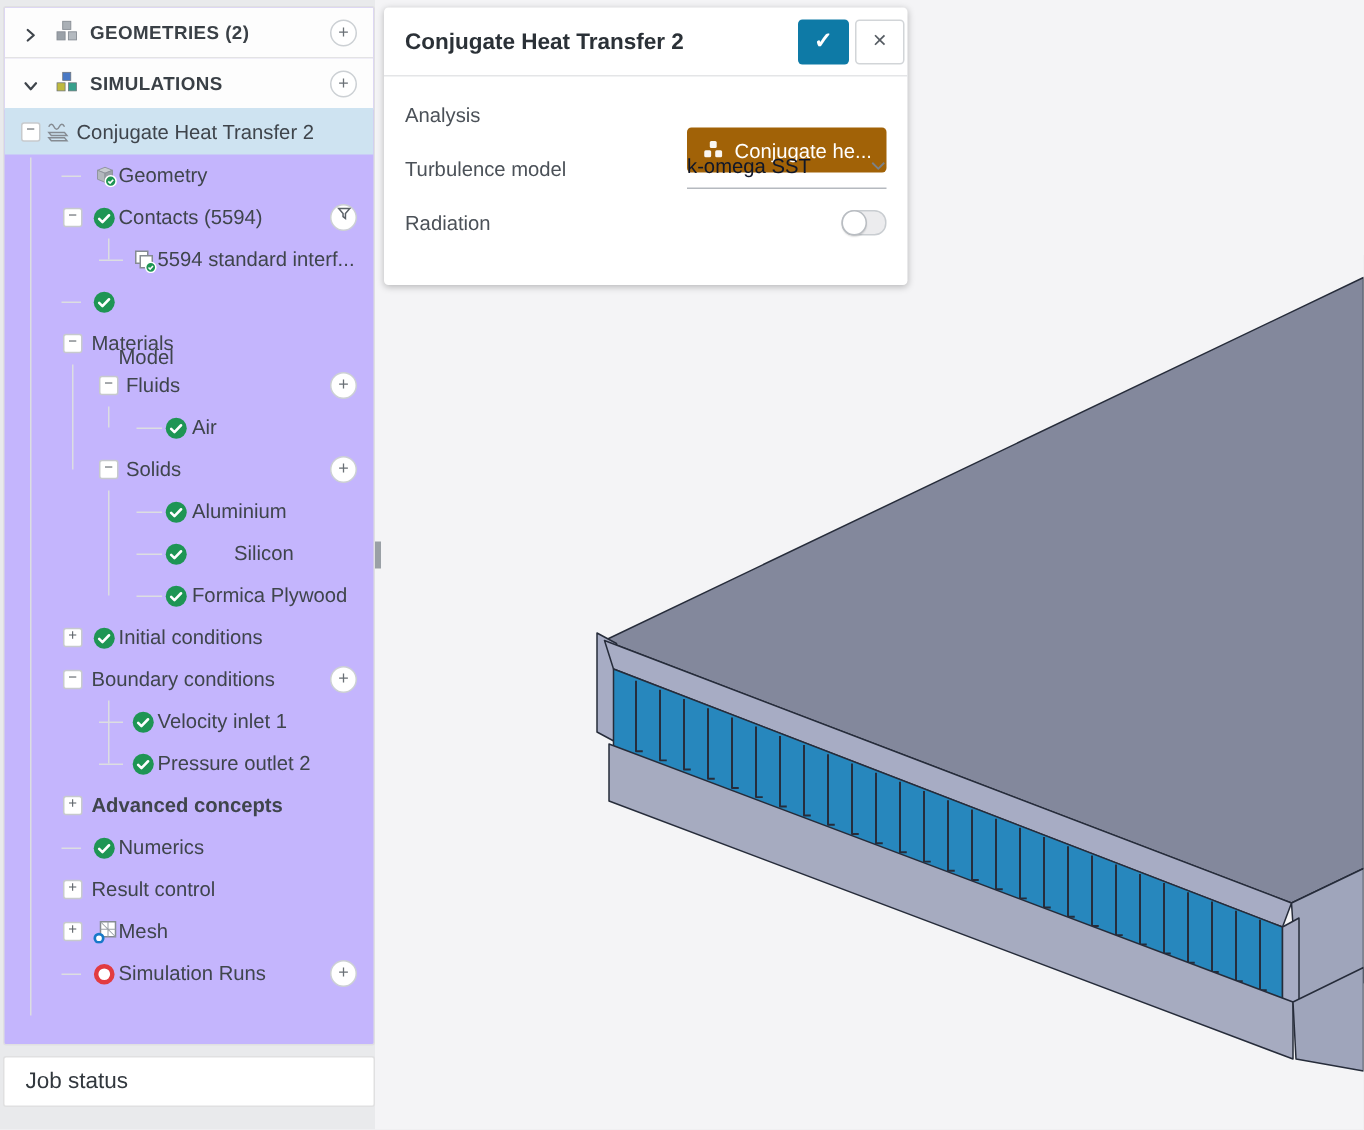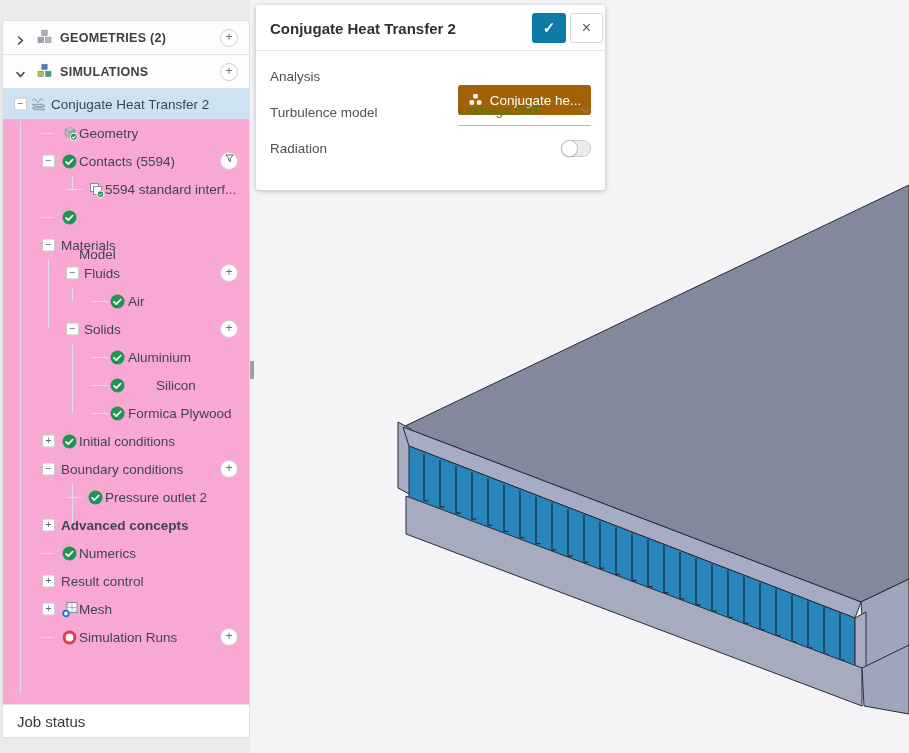--- a/index.html
+++ b/index.html
@@ -6,22 +6,22 @@
   body{
     width:909px;height:753px;position:relative;overflow:hidden;
     background:#e9eaec;
     font-family:"Liberation Sans", sans-serif;
     -webkit-font-smoothing:antialiased;
   }
   
   #scene3d{position:absolute;left:0;top:0;z-index:0;}
   
   .tree-panel{
-    position:absolute;left:2px;top:20px;width:248px;height:693px;
-    background:#f9a8d4;border:1px solid #e0e0e1;box-sizing:border-box;
+    position:absolute;left:2px;top:4px;width:248px;height:693px;
+    background:#c4b5fd;border:1px solid #e0e0e1;box-sizing:border-box;
     border-radius:2px;z-index:2;overflow:hidden;
   }
   .tree-header{position:relative;height:33px;border-bottom:1px solid #e3e3e4;background:#fdfdfd;}
   .tree-header .chev{position:absolute;left:12px;top:11px;width:11px;height:11px;}
   .tree-header .hicon{position:absolute;left:33px;top:8px;}
   .hdr-label{
     position:absolute;left:57px;top:50%;transform:translateY(-50%);
     font-size:12.5px;font-weight:700;color:#3a4046;letter-spacing:.3px;
   }
   .circle-btn{
@@ -75,21 +75,21 @@
   .fields{padding:7px 0 24px 0;}
   .frow{position:relative;height:36px;display:flex;align-items:center;
     justify-content:space-between;padding:0 14px;}
   .flabel{font-size:13.5px;color:#4b5158;}
   .analysis-btn{
     width:133px;height:30px;border-radius:3px;display:flex;align-items:center;
     justify-content:center;gap:7px;color:#fff;font-size:13.5px;box-sizing:border-box;
   }
   .select-box{
     width:133px;height:28px;display:flex;align-items:center;justify-content:space-between;
-    border-bottom:1px solid #b5b9bf;font-size:13.5px;color:#4d7c0f;box-sizing:border-box;
+    border-bottom:1px solid #b5b9bf;font-size:13.5px;color:#0f172a;box-sizing:border-box;
     padding-bottom:2px;
   }
   .toggle{
     width:28px;height:15px;border-radius:8px;background:#ececee;
     border:1px solid #c9cdd1;position:relative;box-sizing:content-box;
   }
   .toggle .knob{
     position:absolute;left:-1px;top:-1px;width:15px;height:15px;border-radius:50%;
     background:#fff;border:1px solid #b9bdc2;box-sizing:content-box;
     box-shadow:0 1px 1px rgba(0,0,0,.12);
@@ -347,20 +347,32 @@
       <div class="trow">
         <div class="dash" style="left: 63px; width: 16px;"></div>
         <span class="ticon" style="left: 85px;">
           <span style="display: inline-flex;">
             <svg width="15" height="15">
               <circle cx="7.5" cy="7.5" r="7" fill="#1e9554"></circle>
               <path d="M4.1 7.9l2.2 2.2 4.4-4.6" stroke="#fff" stroke-width="1.7" fill="none" stroke-linecap="round" stroke-linejoin="round"></path>
             </svg>
           </span>
         </span>
+        <span class="tlabel" style="left: 102px;">Velocity inlet 1</span>
+      </div>
+      <div class="trow">
+        <div class="dash" style="left: 63px; width: 16px;"></div>
+        <span class="ticon" style="left: 85px;">
+          <span style="display: inline-flex;">
+            <svg width="15" height="15">
+              <circle cx="7.5" cy="7.5" r="7" fill="#1e9554"></circle>
+              <path d="M4.1 7.9l2.2 2.2 4.4-4.6" stroke="#fff" stroke-width="1.7" fill="none" stroke-linecap="round" stroke-linejoin="round"></path>
+            </svg>
+          </span>
+        </span>
         <span class="tlabel" style="left: 102px;">Pressure outlet 2</span>
       </div>
       <div class="trow">
         <div class="exp" style="left: 39px;">+</div>
         <span class="tlabel" style="left: 58px; font-weight: bold;">Advanced concepts</span>
       </div>
       <div class="trow">
         <div class="dash" style="left: 38px; width: 13px;"></div>
         <span class="ticon" style="left: 59px;">
           <span style="display: inline-flex;">

